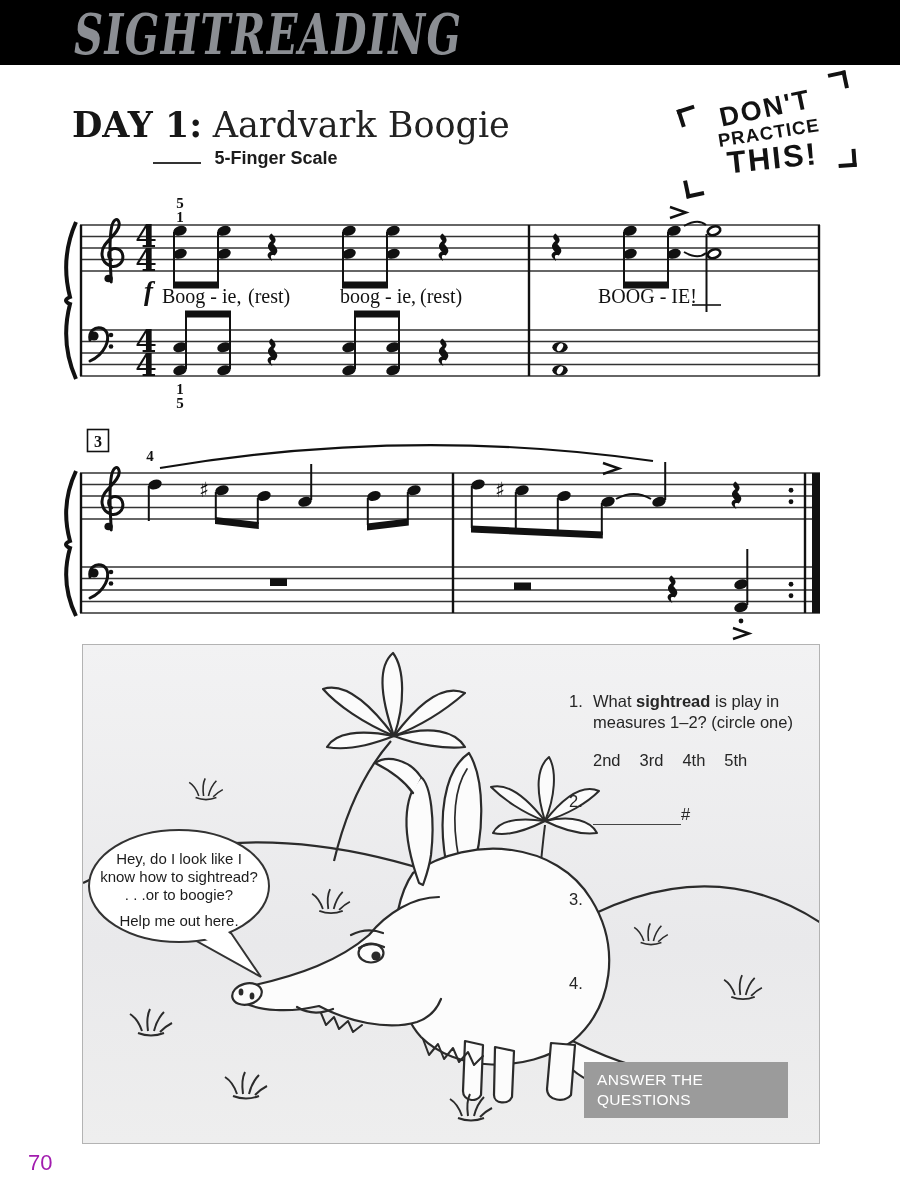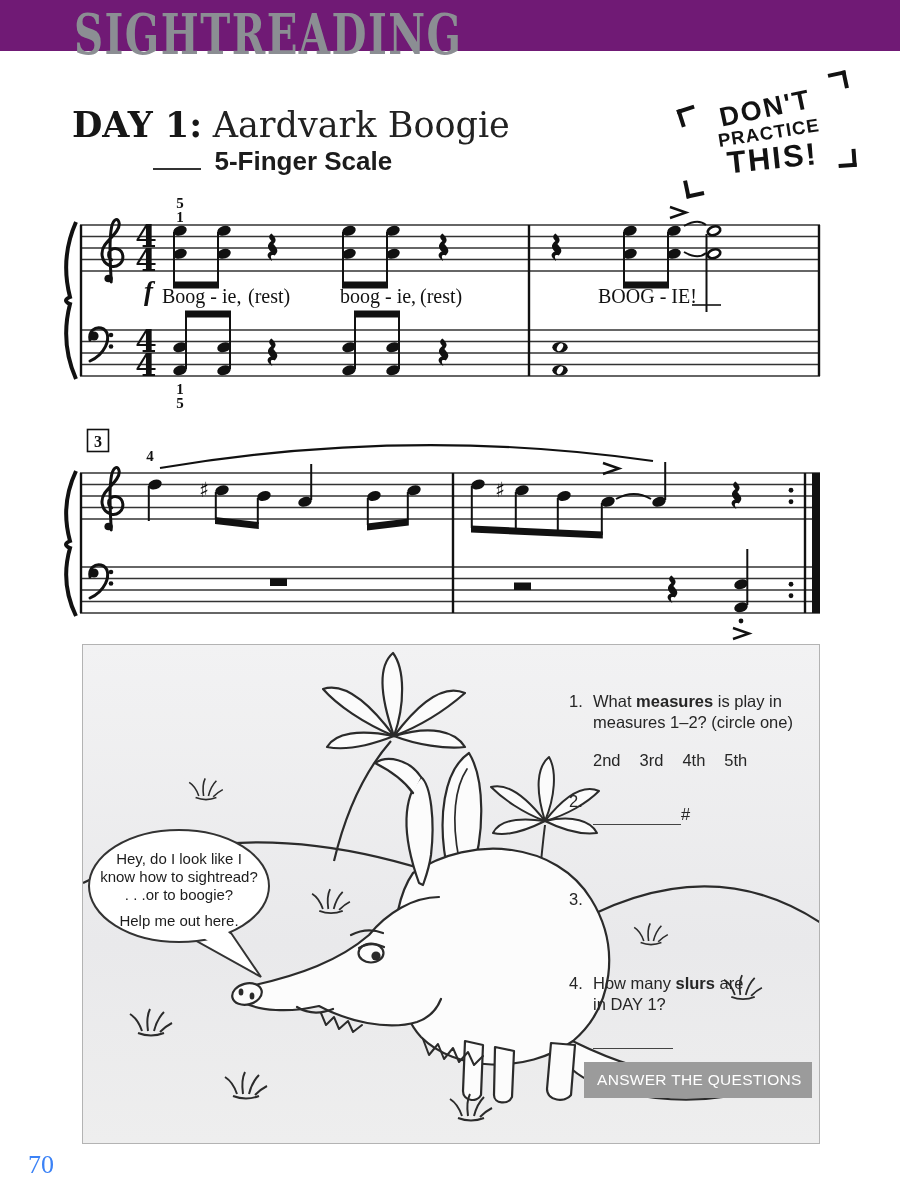--- a/index.html
+++ b/index.html
@@ -1,33 +1,33 @@
 <!DOCTYPE html>
 <html><head>
 <meta charset="utf-8">
 <style>
   html,body{margin:0;padding:0;background:#fff;}
   .page{position:relative;width:900px;height:1200px;background:#fff;overflow:hidden;
         font-family:"Liberation Sans",sans-serif;color:#1a1a1a;}
 
   
-  .header{position:absolute;left:0;top:0;width:900px;height:51px;background:#701a75;}
+  .header{position:absolute;left:0;top:0;width:900px;height:65px;background:#000000;font-style:italic;}
   .header-title{position:absolute;left:74px;top:1px;font-family:"DejaVu Serif",serif;
     font-weight:700;font-size:56px;color:#8b8e93;letter-spacing:2px;white-space:nowrap;
     transform:scaleX(0.72);transform-origin:left top;}
   .header-ref{position:absolute;right:74px;top:24px;font-family:"DejaVu Serif",serif;
     font-weight:700;font-size:26px;color:#ffffff;white-space:nowrap;}
 
   
   .day-line{position:absolute;left:72px;top:104px;white-space:nowrap;}
   .day-label{font-family:"DejaVu Serif",serif;font-weight:700;font-size:35px;color:#171717;}
   .piece-title{font-family:"DejaVu Serif",serif;font-weight:400;font-size:35px;color:#222;margin-left:6px;}
   .scale-line{position:absolute;left:153px;top:146px;white-space:nowrap;}
   .scale-blank{display:inline-block;width:48px;border-bottom:2px solid #333;height:16px;margin-right:9px;}
-  .scale-label{font-size:26px;font-weight:700;color:#1c1c1c;}
+  .scale-label{font-size:18px;font-weight:700;color:#1c1c1c;}
 
   
   .stamp{position:absolute;left:696px;top:94px;width:146px;text-align:center;
     transform:rotate(-8deg);color:#121212;font-weight:700;}
   .stamp div{white-space:nowrap;}
   .stamp-l1{font-size:27px;line-height:28px;letter-spacing:2px;transform:rotate(-4deg);}
   .stamp-l2{font-size:18.5px;line-height:21px;letter-spacing:1px;transform:rotate(-1deg);}
   .stamp-l3{font-size:31px;line-height:31px;letter-spacing:2px;transform:rotate(2deg);}
   .corner{position:absolute;width:14px;height:14px;border-color:#121212;border-style:solid;border-width:0;}
   .c-tl{left:-14px;top:2px;border-top-width:4px;border-left-width:4px;transform:rotate(-10deg);}
@@ -47,26 +47,26 @@
     background:linear-gradient(180deg,#f2f2f3 0%,#e9e9eb 60%,#eeeeee 100%);}
   #art{position:absolute;left:0;top:0;width:736px;height:498px;}
 
   .q{position:absolute;display:flex;font-size:16.5px;line-height:21px;color:#262626;}
   .qnum{width:24px;flex:0 0 24px;}
   .b{font-weight:700;}
   .opts{margin-top:17px;}
   .opts span{margin-right:19px;}
   .blankrow{margin-top:13px;}
   .blank{display:inline-block;border-bottom:1.6px solid #444;height:15px;vertical-align:bottom;}
-  .answer-box{position:absolute;left:501px;top:417px;width:228px;box-sizing:border-box;
+  .answer-box{position:absolute;left:501px;top:417px;width:204px;box-sizing:border-box;
     background:#9b9b9b;color:#ffffff;font-size:15.5px;line-height:20px;
     padding:8px 6px 8px 13px;letter-spacing:.3px;}
 
-  .page-number{position:absolute;left:28px;top:1150px;font-family:Liberation Serif, serif;
-    font-size:26px;color:#3b82f6;}
+  .page-number{position:absolute;left:28px;top:1150px;font-family:Liberation Sans, sans-serif;
+    font-size:22px;color:#a21caf;}
 </style>
 </head>
 <body>
 
 <div class="page">
 
   <div class="header">
     <div class="header-title">SIGHTREADING</div>
   </div>
 
@@ -380,46 +380,41 @@
           <text x="96" y="237">know how to sightread?</text>
           <text x="96" y="255">. . .or to boogie?</text>
           <text x="96" y="281">Help me out here.</text>
         </g>
       </g>
     </svg>
 
     <div class="q" style="left:486px;top:46px">
       <span class="qnum">1.</span>
       <div class="qbody">
-        <div class="qline"><span>What </span><span class="b">measures</span><span> is play in</span></div>
+        <div class="qline"><span>What </span><span class="b">sightread</span><span> is play in</span></div>
         <div class="qline"><span>measures 1–2? (circle one)</span></div>
         <div class="opts">
           <span>2nd</span><span>3rd</span><span>4th</span><span>5th</span>
         </div>
       </div>
     </div>
 
     <div class="q" style="left:486px;top:146px">
       <span class="qnum">2.</span>
       <div class="qbody">
         <div class="qline blankrow"><span class="blank" style="width:88px"></span><span>#</span></div>
       </div>
     </div>
 
     <div class="q" style="left:486px;top:244px">
       <span class="qnum">3.</span>
     </div>
 
     <div class="q" style="left:486px;top:328px">
       <span class="qnum">4.</span>
-      <div class="qbody">
-        <div class="qline"><span>How many </span><span class="b">slurs</span><span> are</span></div>
-        <div class="qline"><span>in DAY 1?</span></div>
-        <div class="qline blankrow"><span class="blank" style="width:80px"></span></div>
-      </div>
     </div>
 
     <div class="answer-box">
       <div>ANSWER THE QUESTIONS</div>
     </div>
   </div>
 
   <div class="page-number">70</div>
 </div>
 

